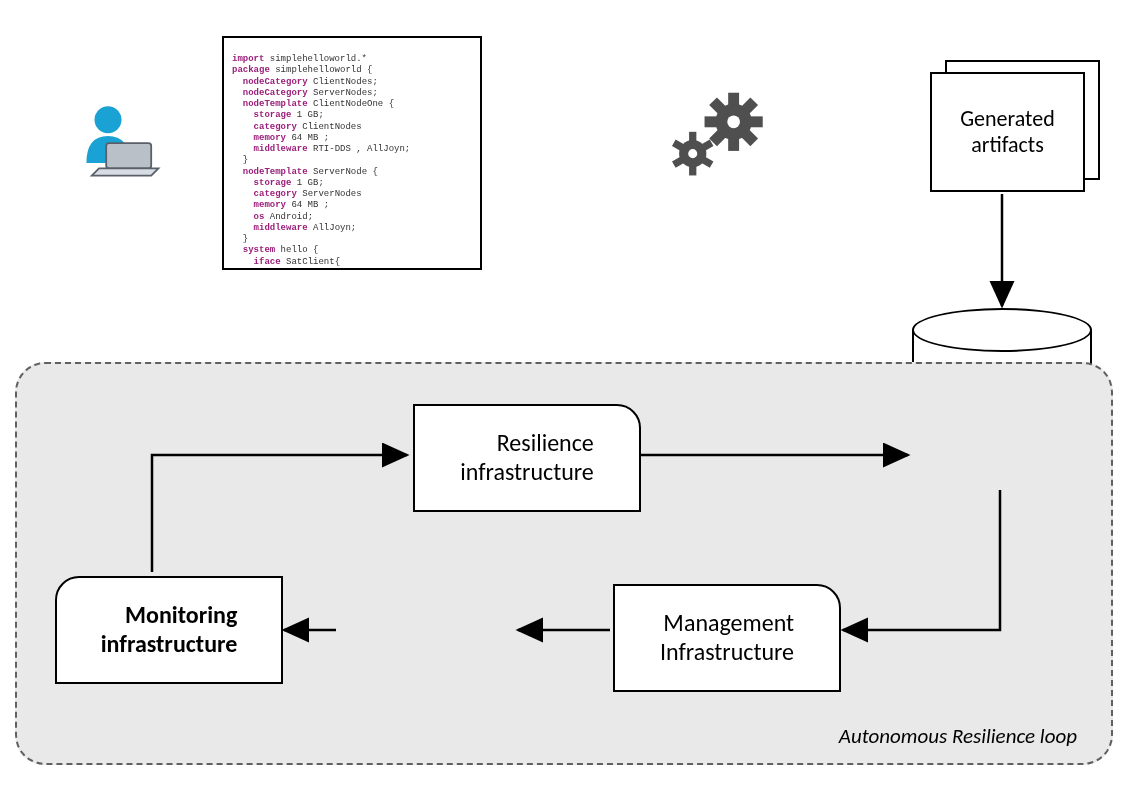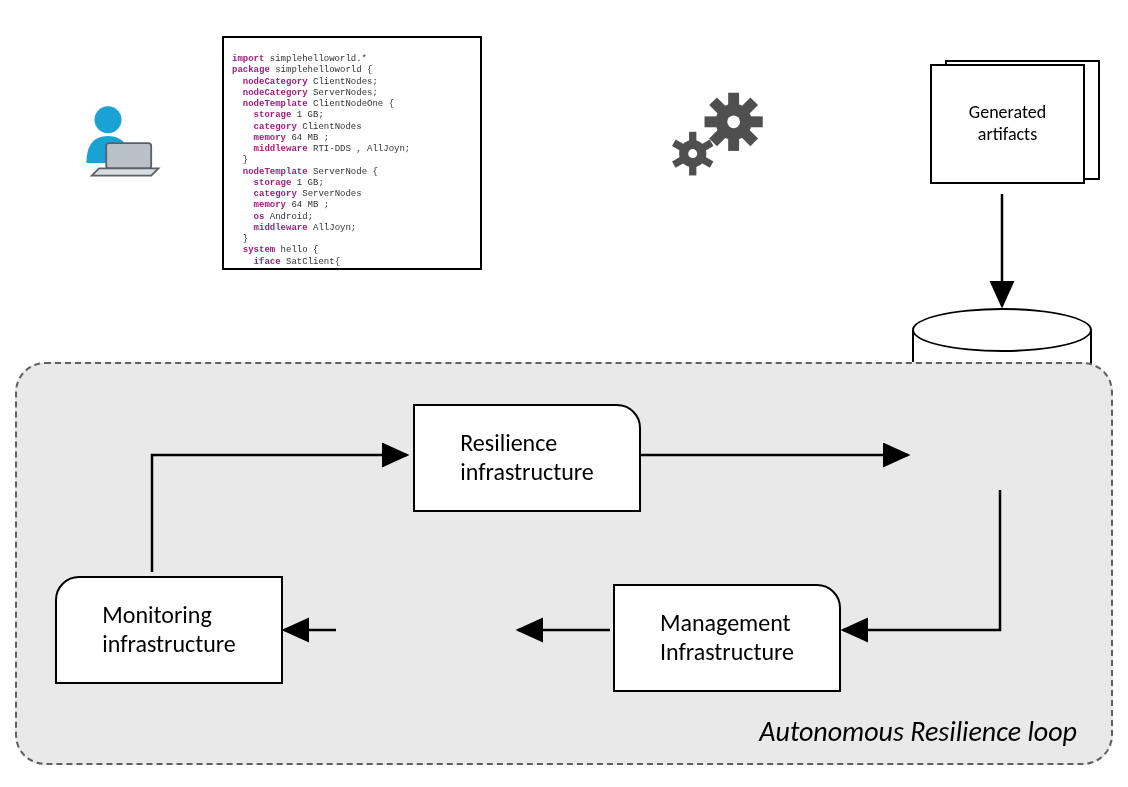--- a/index.html
+++ b/index.html
@@ -46,54 +46,54 @@
     top: 60px; left: 930px;
     width: 170px; height: 130px;
   }
   .artifact-page {
     position: absolute;
     width: 155px; height: 120px;
     background: #fff;
     border: 2px solid #000;
   }
   .artifact-page.back { top: 0; left: 15px; }
-  .artifact-page.front { top: 4px; left: 0; display:flex; align-items:center; justify-content:center; text-align:center; font-size:18px; line-height:1.2; padding:4px; }
+  .artifact-page.front { top: 12px; left: 0; display:flex; align-items:center; justify-content:center; text-align:center; font-size:22px; line-height:1.2; padding:4px; }
 
   
   .loop {
     position: absolute;
     top: 362px; left: 15px;
     width: 1098px; height: 403px;
     border: 2px dashed #606060;
     border-radius: 30px;
     background: #e9e9e9;
   }
   .loop-label {
     position: absolute;
     right: 34px; bottom: 14px;
     font-style: italic;
-    font-size: 28px;
+    font-size: 21px;
   }
 
   .node {
     position: absolute;
     width: 228px; height: 108px;
     background: #fff;
     border: 2px solid #000;
     display: flex;
     align-items: center;
     justify-content: center;
-    text-align: left;
+    text-align: right;
     font-size: 24px;
     line-height: 1.2;
     padding: 6px;
   }
   
   .card-tr { border-radius: 0 24px 0 0; }
-  .card-tl { border-radius: 24px 0 0 0; }
+  .card-tl { border-radius: 24px 0 0 0; font-weight: bold; }
   .node.managed {
     width: 175px; height: 108px;
     background: linear-gradient(#d7e8f8, #bed8ef);
     border-radius: 16px;
   }
 
   
   .db {
     position: absolute;
     width: 180px; height: 180px;

